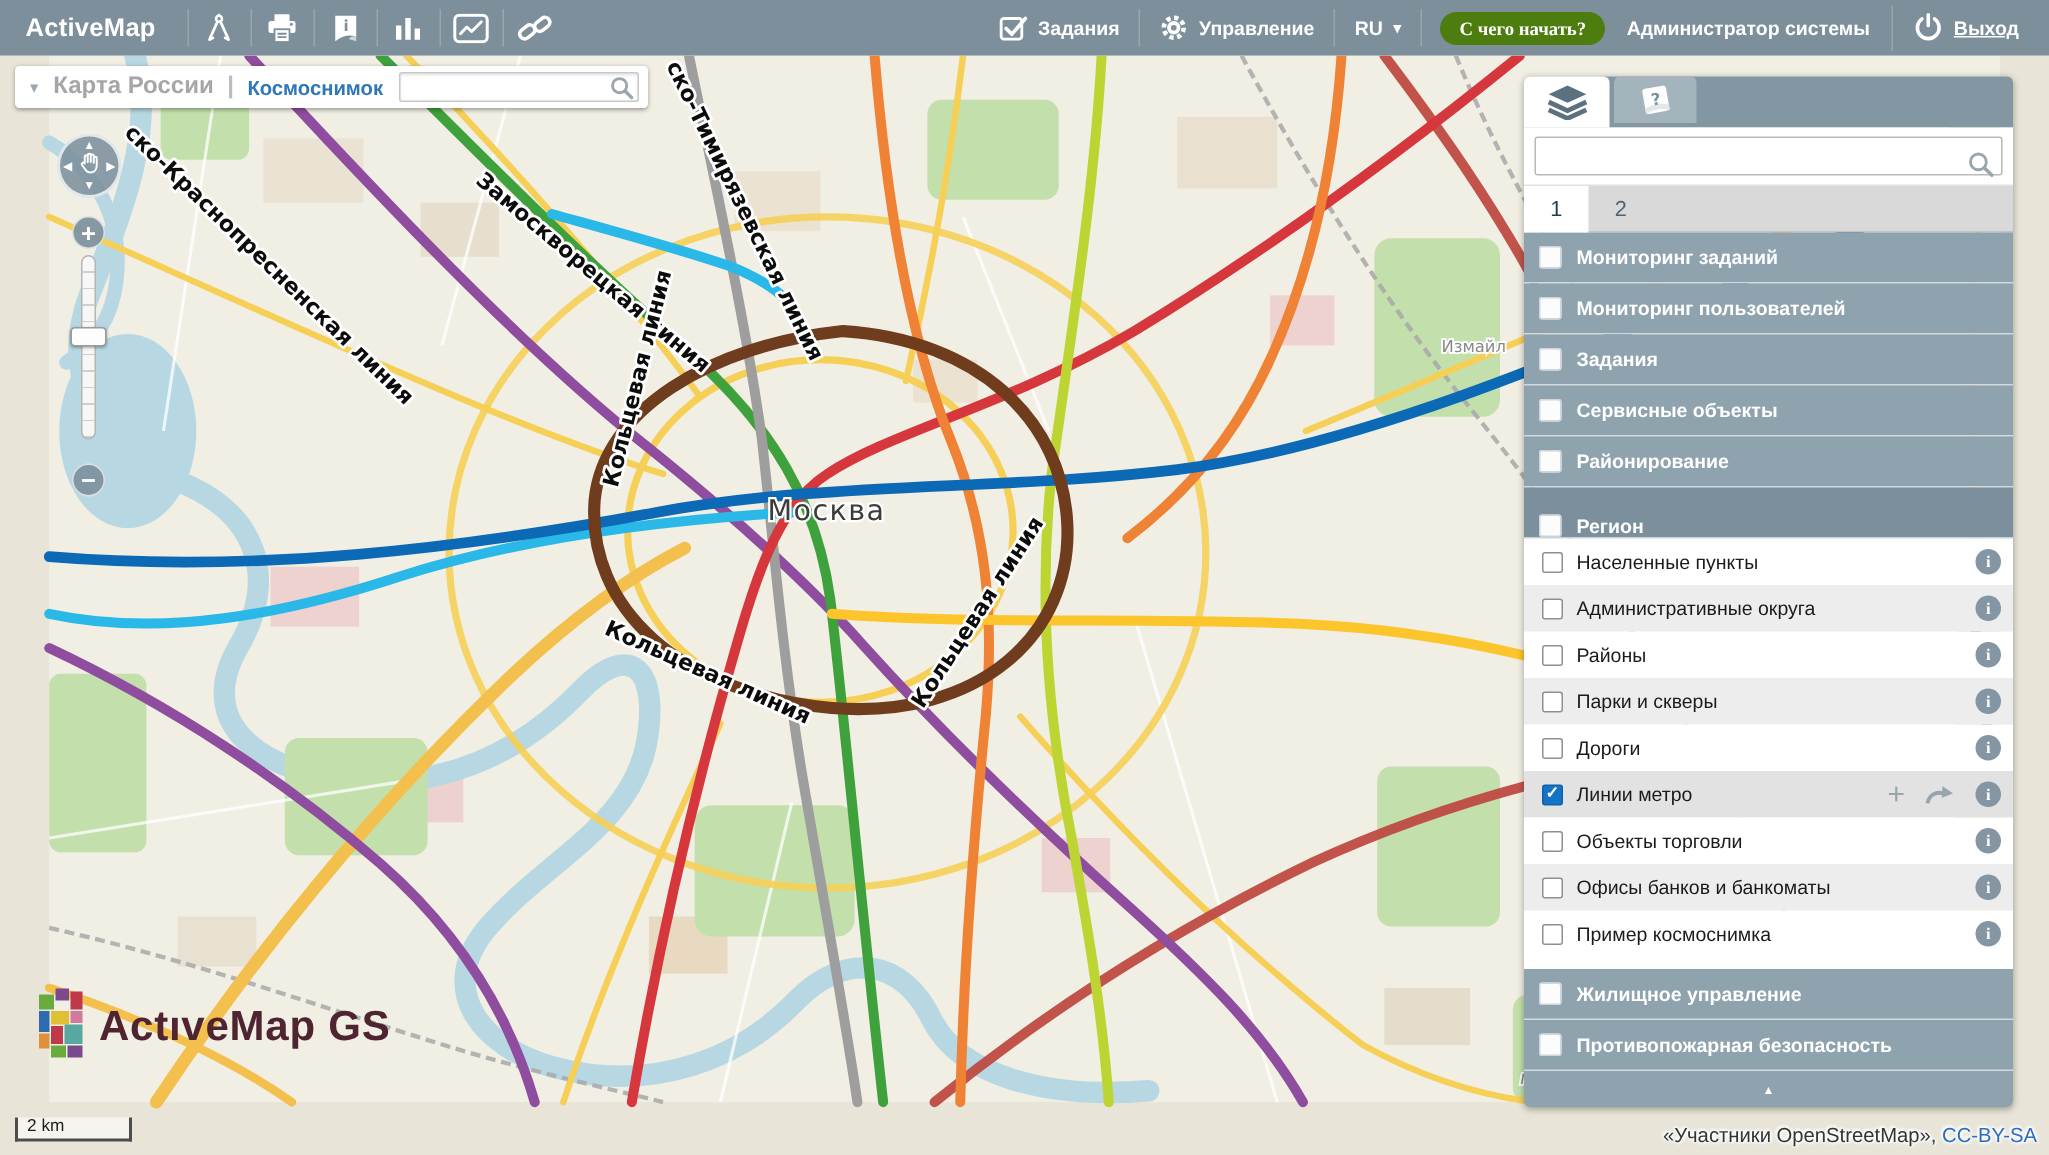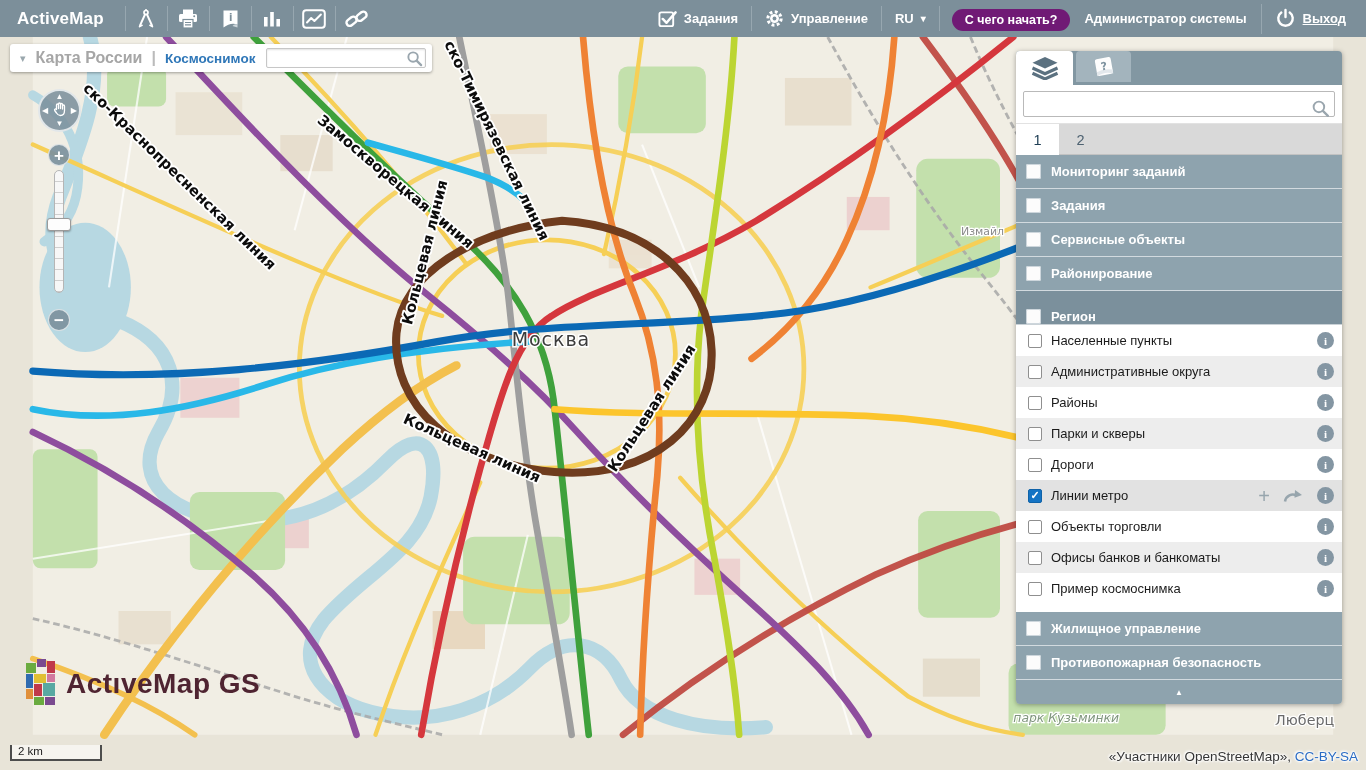--- a/index.html
+++ b/index.html
@@ -6,21 +6,21 @@
   html,body { width:1366px; height:770px; overflow:hidden; font-family:"Liberation Sans",sans-serif; background:#e8e4d8; }
 
   
   .header { position:absolute; left:0; top:0; width:1366px; height:37px; background:#7c8f9a; display:flex; align-items:center; color:#fff; z-index:50; }
   .brand { font-size:17px; font-weight:bold; padding:0 21px 0 17px; letter-spacing:.2px; }
   .hdiv { width:1px; height:25px; background:#97a7b0; flex:none; }
   .hdiv.tall { height:30px; }
   .hicon { width:41px; height:37px; display:flex; align-items:center; justify-content:center; cursor:pointer; flex:none; }
   .hright { margin-left:auto; display:flex; align-items:center; height:37px; }
   .hitem { display:flex; align-items:center; gap:7px; font-size:13px; font-weight:bold; padding:0 13px; cursor:pointer; white-space:nowrap; }
-  .pill { background:#701a75; border-radius:13px; padding:4px 13px; font-size:12.5px; font-weight:bold; cursor:pointer; white-space:nowrap; }
+  .pill { background:#4d7c0f; border-radius:13px; padding:4px 13px; font-size:12.5px; font-weight:bold; cursor:pointer; white-space:nowrap;font-family:Liberation Serif, serif; }
   .username { font-size:13px; font-weight:bold; padding:0 14px 0 10px; white-space:nowrap; }
   .caret { font-size:10px; }
   .logout-label { text-decoration:underline;text-align:right; }
 
   
   .map-wrap { position:absolute; left:0; top:37px; width:1366px; height:733px; overflow:hidden; }
   .map-wrap svg.basemap { position:absolute; left:0; top:0; }
   svg text { font-family:"DejaVu Sans",sans-serif; }
   .mlabel { font-weight:bold; font-size:15.5px; fill:#0c0c0c; stroke:#fff; stroke-width:3.8px; paint-order:stroke; stroke-linejoin:round; }
   .citylabel { font-size:20px; fill:#3c3c3c; stroke:#fff; stroke-width:3px; paint-order:stroke; letter-spacing:1px; }
@@ -48,21 +48,21 @@
   .zoombtn { position:absolute; left:48px; width:22px; height:22px; border-radius:50%; background:rgba(124,145,157,.92); border:1px solid rgba(255,255,255,.7); color:#fff; font-size:17px; font-weight:bold; display:flex; align-items:center; justify-content:center; z-index:20; cursor:pointer; line-height:1; }
   .zoom-in { top:107px; }
   .zoom-out { top:272px; }
   .zoomslider { position:absolute; left:54px; top:133px; width:10px; height:123px; background:#f7f7f7; border:1px solid #b5b5b5; border-radius:5px; z-index:19;
     background-image:repeating-linear-gradient(to bottom, transparent 0 10px, #cfcfcf 10px 11px); cursor:pointer; }
   .zoomhandle { position:absolute; left:47px; top:181px; width:24px; height:13px; background:#fdfdfd; border:1px solid #9a9a9a; border-radius:3px; box-shadow:0 1px 2px rgba(0,0,0,.3); z-index:21; cursor:grab; }
 
   
   .gslogo { position:absolute; left:26px; top:620px; display:flex; align-items:center; gap:7px; z-index:15;justify-content:flex-end; }
   .gslogo .lg-text { font-size:28px; font-weight:bold; color:#4f2431; letter-spacing:.5px; }
-  .scalebar { position:absolute; left:10px; top:708px; width:92px; height:16px; background:rgba(255,255,255,.6); border:2px solid #4d4d4d; border-top:none; font-size:11.5px; color:#1c1c1c; padding:0 0 0 6px; line-height:13px; z-index:15; }
+  .scalebar { position:absolute; left:10px; top:708px; width:78px; height:16px; background:rgba(255,255,255,.6); border:2px solid #4d4d4d; border-top:none; font-size:11.5px; color:#1c1c1c; padding:0 0 0 6px; line-height:13px; z-index:15; }
   .attrib { position:absolute; right:8px; top:712px; font-size:13.5px; color:#343434; z-index:15; white-space:nowrap;
     text-shadow:0 0 2px #fff,0 0 3px #fff,0 0 4px #fff,1px 1px 2px #fff,-1px -1px 2px #fff; }
   .attrib a { color:#2b6cc4; text-decoration:none; cursor:pointer; }
 
   
   .panel { position:absolute; left:1016px; top:14px; width:326px; z-index:30; box-shadow:0 1px 5px rgba(0,0,0,.35); border-radius:4px 4px 4px 4px; }
   .sbtabs { height:34px; background:#8297a2; border-radius:4px 4px 0 0; display:flex; align-items:flex-start; }
   .sbtab1 { width:57px; height:34px; background:#fff; border-radius:4px 4px 0 0; display:flex; align-items:center; justify-content:center; cursor:pointer; }
   .sbtab2 { width:55px; height:31px; background:#a3b4bd; border-radius:4px 4px 0 0; margin-left:3px; display:flex; align-items:center; justify-content:center; cursor:pointer; }
   .sbsearch { background:#fff; padding:6px 7px 6px 7px; border-bottom:1px solid #e2e2e2; }
@@ -385,20 +385,24 @@
       <div class="sbpage active">1</div>
       <div class="sbpage">2</div>
     </div>
 
     <div class="sbgroup">
       <span class="gcb"></span>
       <span>Мониторинг заданий</span>
     </div>
     <div class="sbgroup">
       <span class="gcb"></span>
+      <span>Мониторинг пользователей</span>
+    </div>
+    <div class="sbgroup">
+      <span class="gcb"></span>
       <span>Задания</span>
     </div>
     <div class="sbgroup">
       <span class="gcb"></span>
       <span>Сервисные объекты</span>
     </div>
     <div class="sbgroup">
       <span class="gcb"></span>
       <span>Районирование</span>
     </div>

